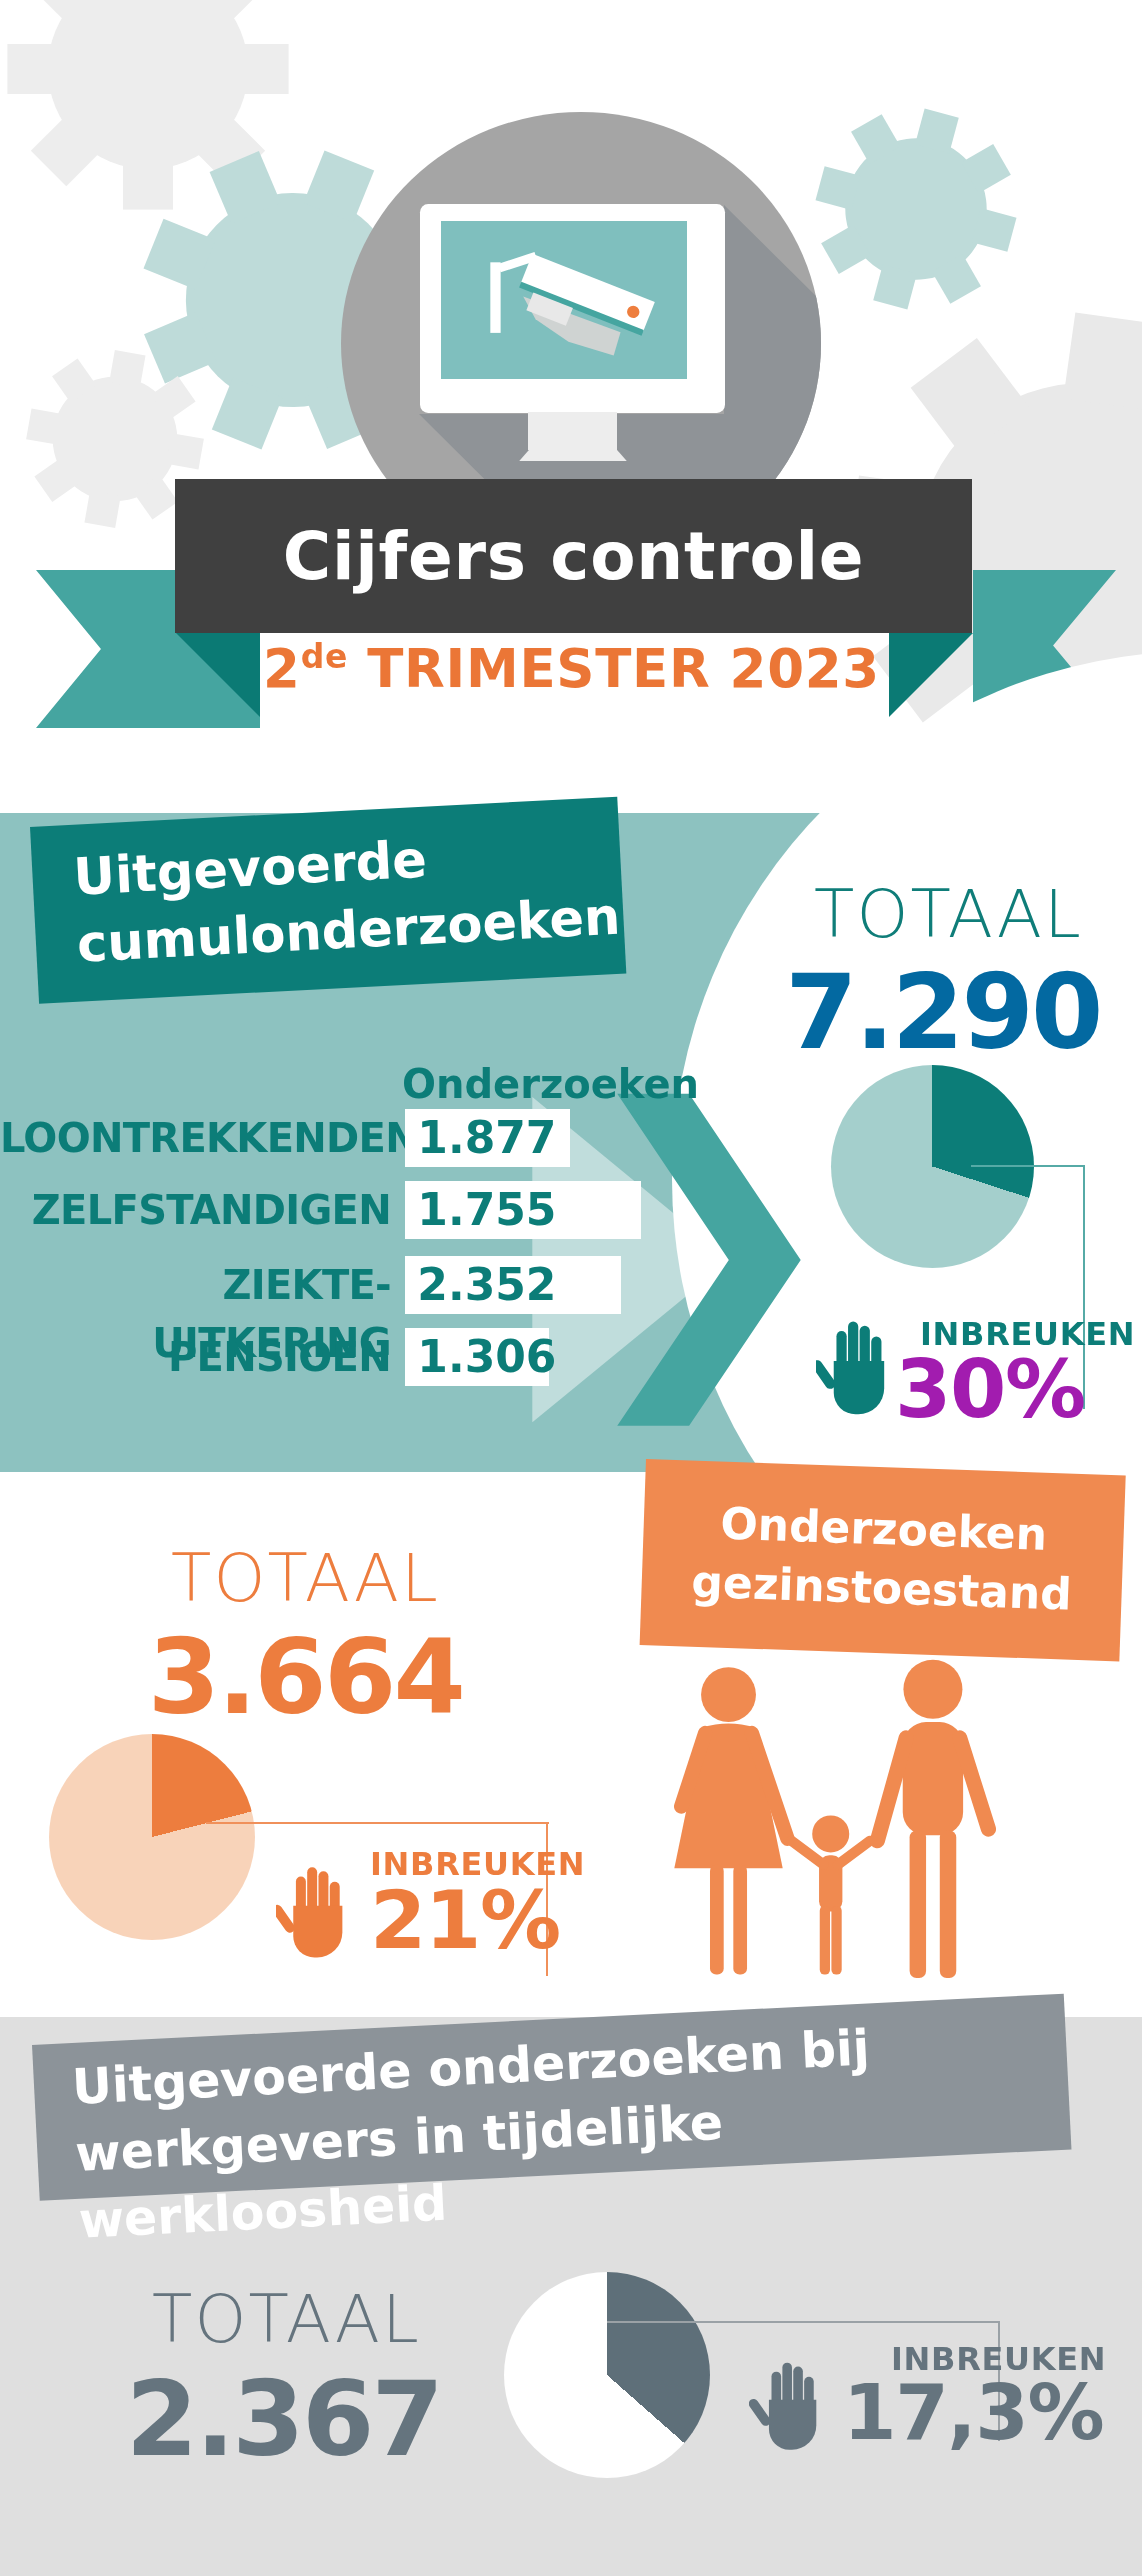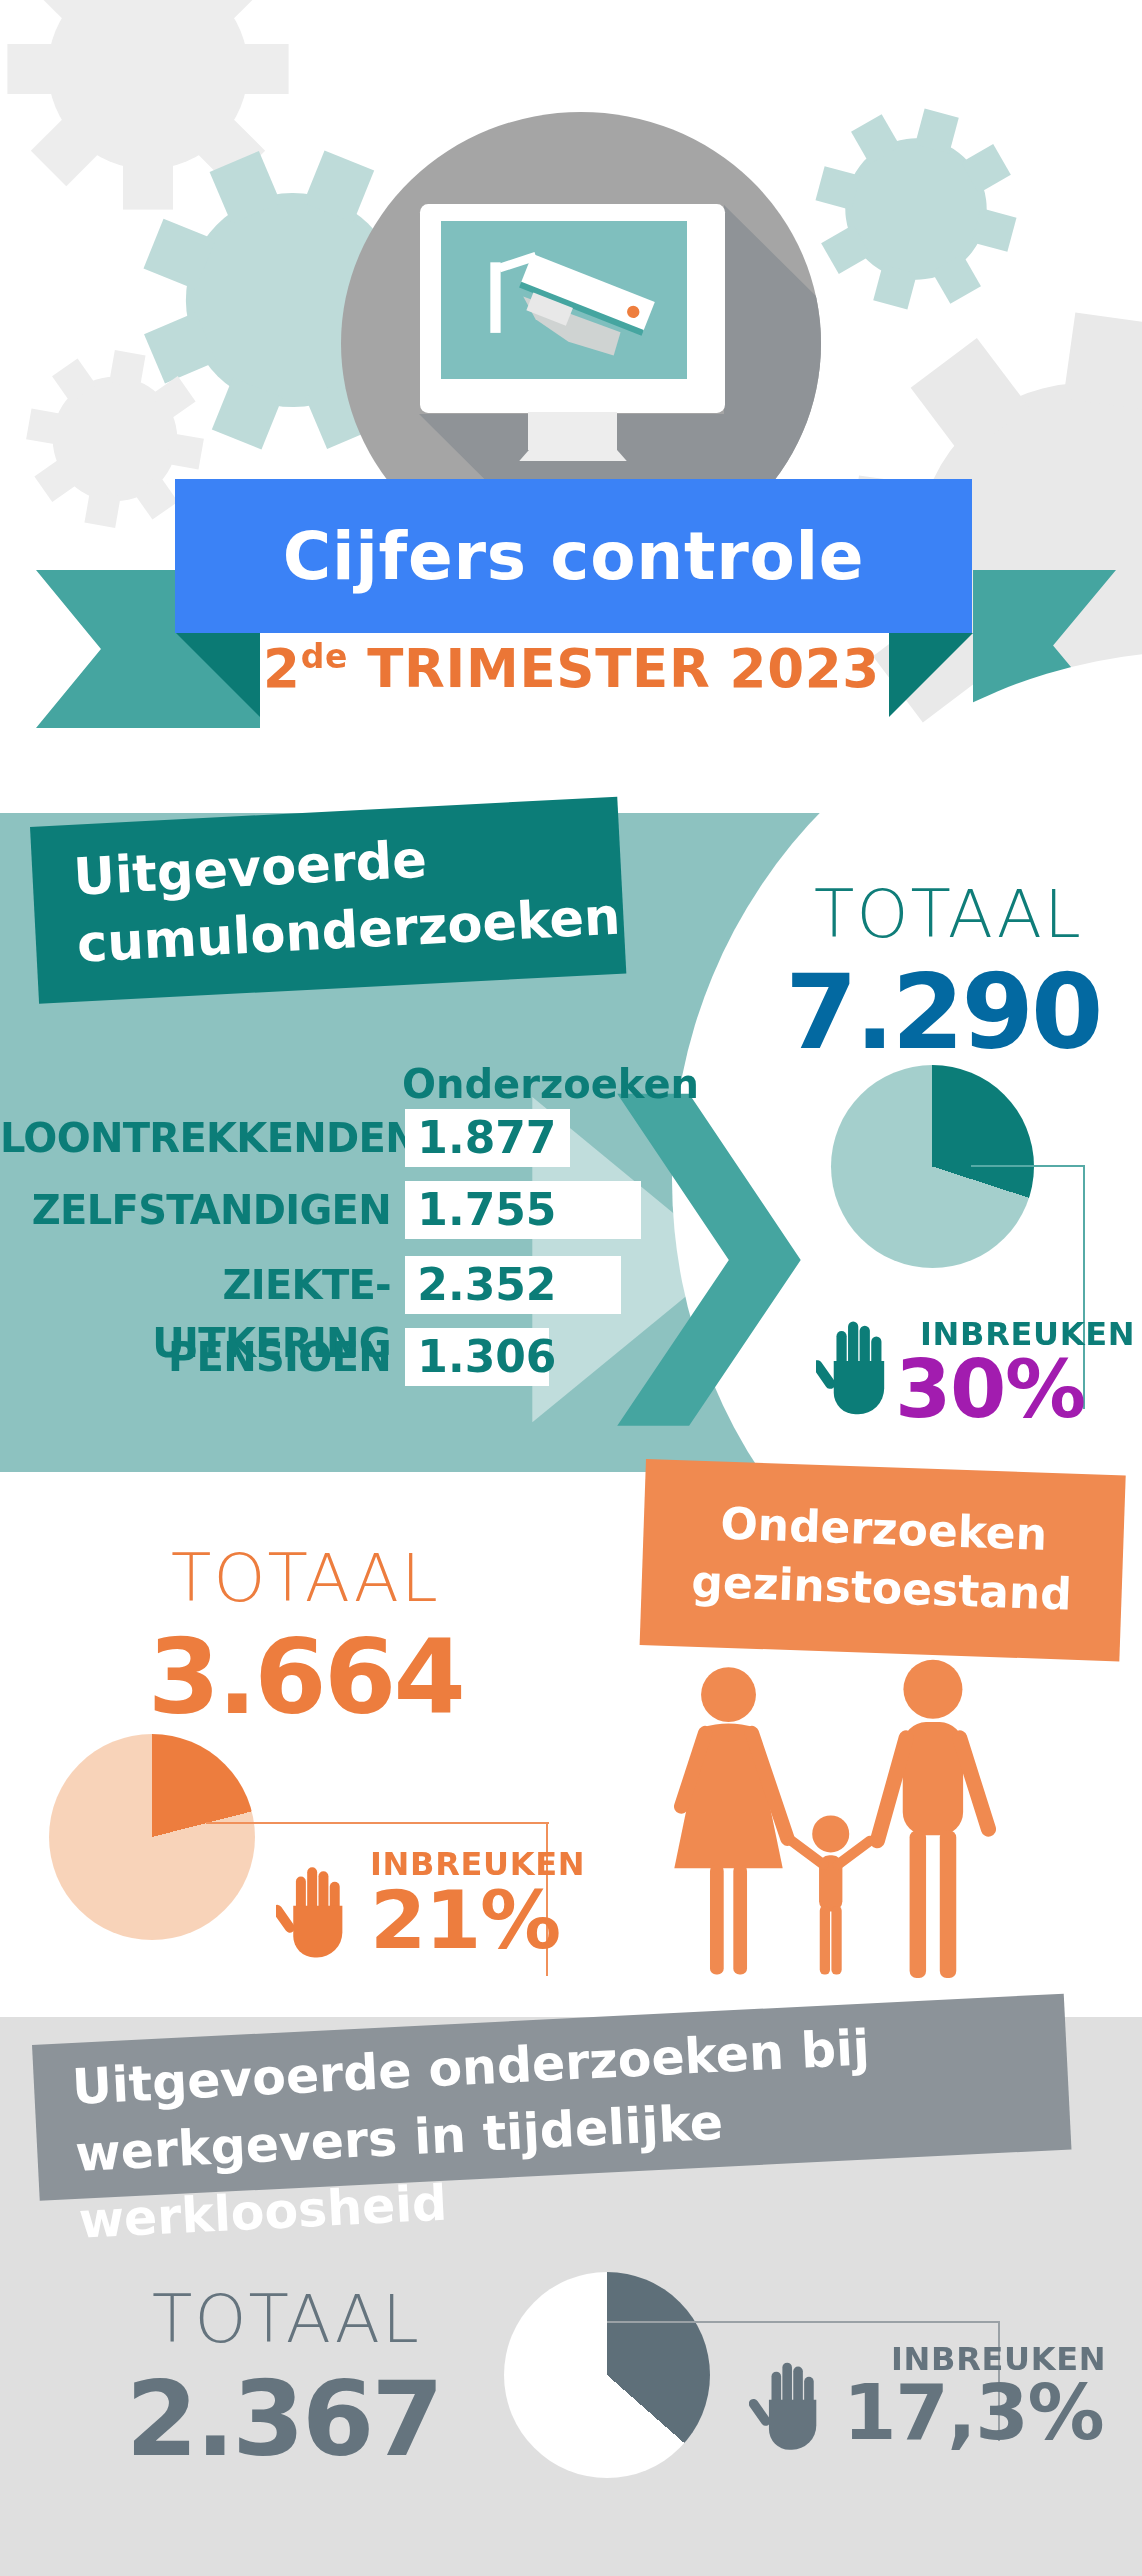--- a/index.html
+++ b/index.html
@@ -12,21 +12,21 @@
                border-radius:50%;background:#a5a5a5;overflow:hidden;}
   .hero-shadow{position:absolute;inset:0;background:#8f9397;
      clip-path:polygon(383px 93px,480px 189px,480px 463px,240px 463px,78px 302px,383px 302px);}
   .monitor-frame{position:absolute;left:420px;top:204px;width:305px;height:209px;
                  background:#fff;border-radius:8.2px;}
   .monitor-screen{position:absolute;left:441px;top:221px;width:246px;height:158px;background:#7fbfbe;}
   .stand-neck{position:absolute;left:528px;top:412px;width:89px;height:38px;background:#ededed;}
   .stand-base{position:absolute;left:519px;top:449px;width:108px;height:12.3px;background:#ededed;
               clip-path:polygon(10% 0,90% 0,100% 100%,0 100%);}
   
-  .band{position:absolute;left:175px;top:479px;width:797px;height:154px;background:#3b82f6;
+  .band{position:absolute;left:175px;top:479px;width:797px;height:154px;background:#404040;
         display:flex;align-items:center;justify-content:center;}
   .band-title{color:#fff;font-size:66px;font-weight:bold;letter-spacing:0.7px;}
   .wing{position:absolute;background:#45a5a0;}
   .wing-left{left:36px;top:570px;width:224px;height:158px;
      clip-path:polygon(0 0,100% 0,100% 100%,0 100%,29% 50%);}
   .wing-right{left:973px;top:570px;width:143px;height:151px;
      clip-path:polygon(0 0,100% 0,56% 50%,100% 100%,0 100%);}
   .fold{position:absolute;background:#0b7a74;}
   .fold-left{left:176px;top:633px;width:84px;height:84px;
      clip-path:polygon(0 0,100% 0,100% 100%);}

